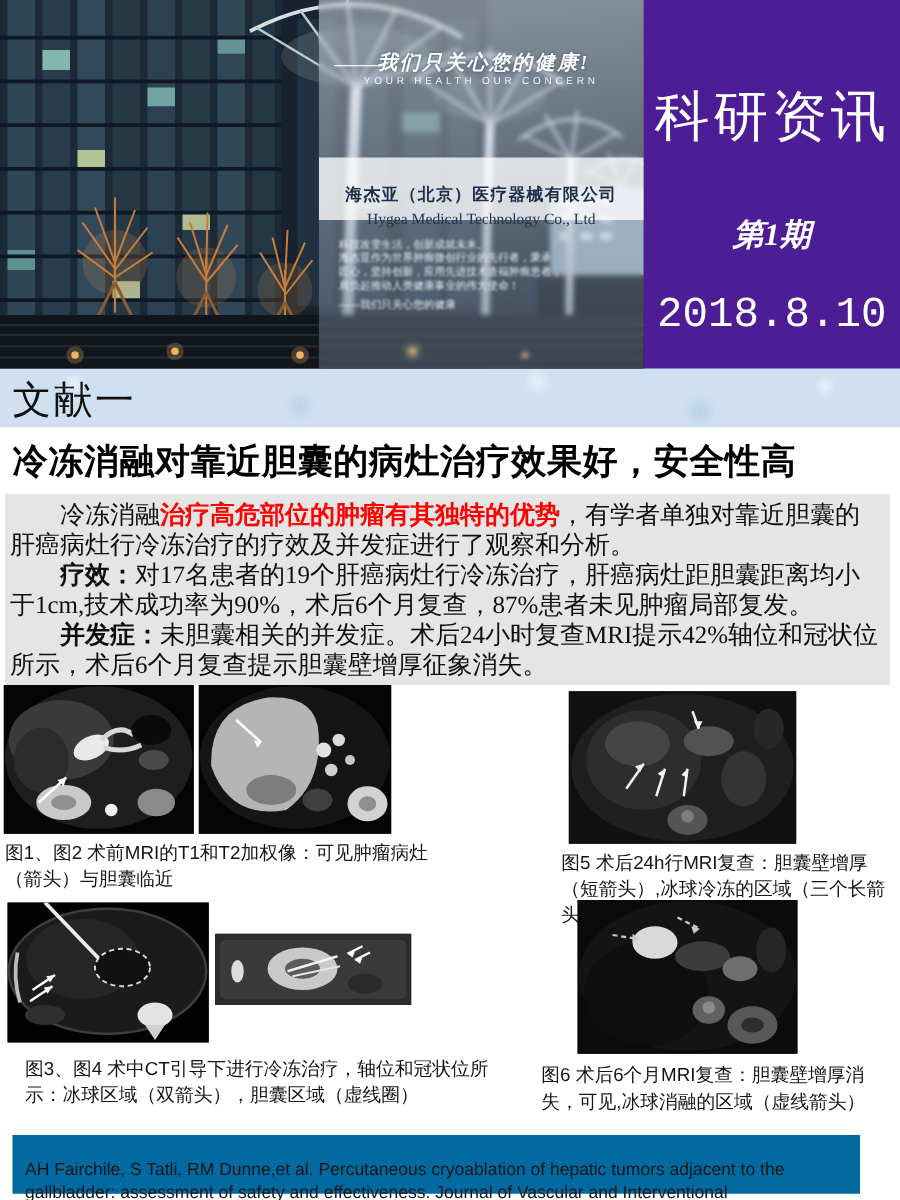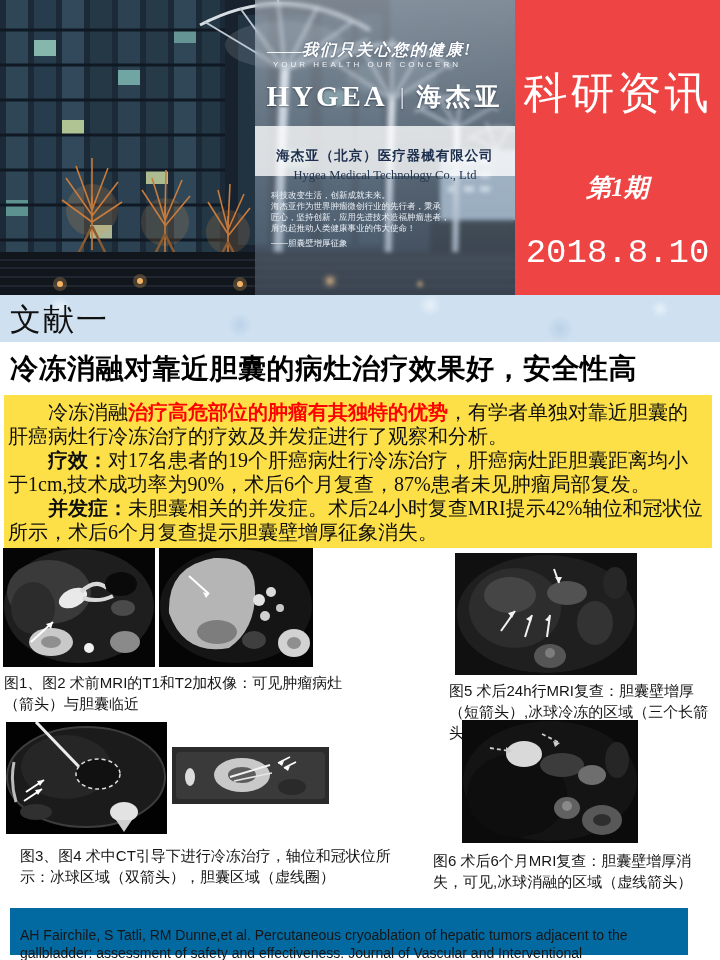--- a/index.html
+++ b/index.html
@@ -10,21 +10,21 @@
   
   .hero{left:0;top:0;width:720px;height:295px;}
   .photo{left:0;top:0;width:515px;height:295px;overflow:hidden;background:#17212e;}
   .glass{left:255px;top:0;width:260px;height:295px;
          background:linear-gradient(180deg,rgba(225,232,240,.50),rgba(190,205,222,.38) 55%,rgba(150,170,195,.30));
          backdrop-filter:blur(2px);}
   .tagline-row{position:absolute;left:12px;top:40px;width:240px;text-align:center;color:#fff;}
   .tagline-dash{position:absolute;left:12px;top:52px;width:42px;height:0;border-top:1.5px solid #f2f5f8;}
   .tagline-script{font-style:italic;font-weight:bold;font-size:16px;letter-spacing:2px;
         color:#ffffff;text-shadow:0 0 2px rgba(20,40,70,.6);transform:skewX(-8deg);}
-  .tagline-en{position:absolute;left:0;top:60px;width:224px;text-align:center;font-family:"Liberation Sans","DejaVu Sans",sans-serif;
+  .tagline-en{position:absolute;left:0;top:60px;width:224px;text-align:right;font-family:"Liberation Sans","DejaVu Sans",sans-serif;
         font-size:8px;letter-spacing:3px;color:#eef2f7;}
   .logo-row{position:absolute;left:0;top:80px;width:260px;text-align:center;color:#ffffff;
         text-shadow:0 1px 2px rgba(10,25,45,.55);}
   .logo-en{font-size:29px;font-weight:bold;letter-spacing:3px;vertical-align:middle;}
   .logo-div{font-size:24px;font-weight:200;margin:0 8px;vertical-align:middle;color:#e8eef5;}
   .logo-cn{font-size:25px;font-weight:bold;letter-spacing:4px;vertical-align:middle;}
   .company-band{position:absolute;left:0;top:126px;width:260px;height:50px;
         background:rgba(255,255,255,.78);text-align:center;}
   .company-cn{font-size:13.5px;font-weight:bold;color:#1d2f4d;margin-top:21px;letter-spacing:1px;}
   .company-en{font-size:12.5px;color:#24364f;margin-top:3px;}
@@ -46,21 +46,21 @@
           radial-gradient(circle 18px at 240px 30px, rgba(175,200,228,.6), rgba(175,200,228,0) 70%),
           radial-gradient(circle 16px at 430px 10px, rgba(255,255,255,.5), rgba(255,255,255,0) 70%),
           radial-gradient(circle 20px at 560px 34px, rgba(168,196,224,.55), rgba(168,196,224,0) 70%),
           radial-gradient(circle 13px at 660px 14px, rgba(255,255,255,.5), rgba(255,255,255,0) 70%),
           #cfe1f1;}
   .band-label{position:absolute;left:10px;top:4px;font-size:31px;color:#111;letter-spacing:2px;}
   .doc-title{left:0;top:342px;width:720px;height:53px;background:#ffffff;}
   .doc-title-text{position:absolute;left:10px;top:8px;font-size:28px;font-weight:bold;color:#000;letter-spacing:.5px;}
 
   
-  .bodybox{left:4px;top:395px;width:708px;height:153px;background:#fde047;
+  .bodybox{left:4px;top:395px;width:708px;height:153px;background:#e5e5e5;
         box-sizing:border-box;padding:5px 8px 0 4px;}
   .bodybox p{margin:0;font-size:20px;line-height:24px;color:#0e0e0e;text-indent:2em;}
   .hl{font-weight:bold;}
   .lbl{font-weight:bold;}
 
   
   .figimg{background:#000;display:block;}
   .cap{font-family:"Liberation Sans","DejaVu Sans",sans-serif;font-size:15px;line-height:21px;color:#151515;}
 
   
@@ -244,40 +244,35 @@
         </g>
       </svg>
 
       
       <div class="abs glass">
         <div class="tagline-dash"></div>
         <div class="tagline-row">
           <span class="tagline-script">我们只关心您的健康!</span>
         </div>
         <div class="tagline-en">YOUR HEALTH OUR CONCERN</div>
-        <div class="logo-row">
-          <span class="logo-en">HYGEA</span>
-          <span class="logo-div">|</span>
-          <span class="logo-cn">海杰亚</span>
-        </div>
         <div class="company-band">
           <div class="company-cn">海杰亚（北京）医疗器械有限公司</div>
           <div class="company-en">Hygea Medical Technology Co., Ltd</div>
         </div>
         <div class="motto">
           <div>科技改变生活，创新成就未来。</div>
           <div>海杰亚作为世界肿瘤微创行业的先行者，秉承</div>
           <div>匠心，坚持创新，应用先进技术造福肿瘤患者，</div>
           <div>肩负起推动人类健康事业的伟大使命！</div>
         </div>
-        <div class="motto-sign">——胆囊壁增厚征象</div>
+        <div class="motto-sign">——我们只关心您的健康</div>
       </div>
     </div>
 
-    <div class="abs masthead" style="background:#ef4444;">
+    <div class="abs masthead" style="background:#4c1d95;">
       <div class="mast-title">科研资讯</div>
       <div class="mast-issue">第1期</div>
       <div class="mast-date">2018.8.10</div>
     </div>
   </div>
 
   <div class="abs band">
     <div class="band-label">文献一</div>
   </div>
   <div class="abs doc-title">

